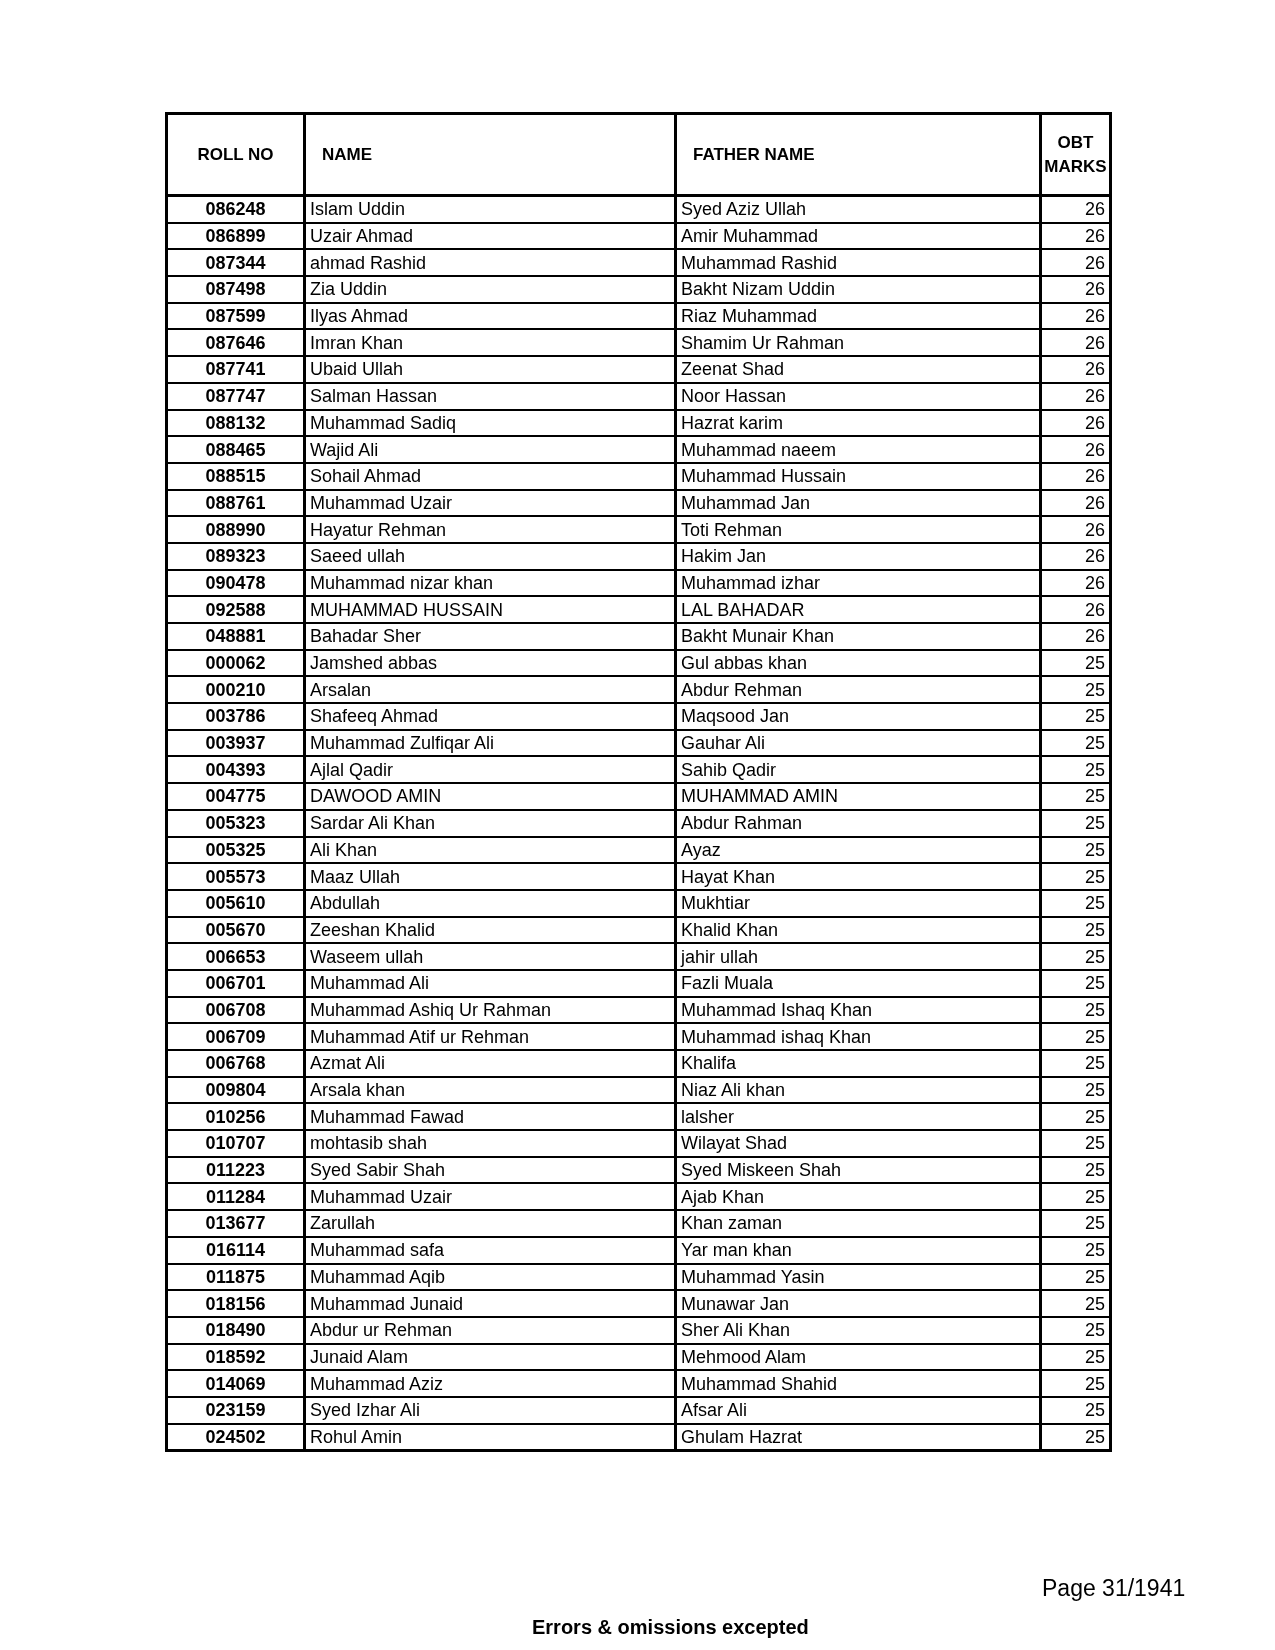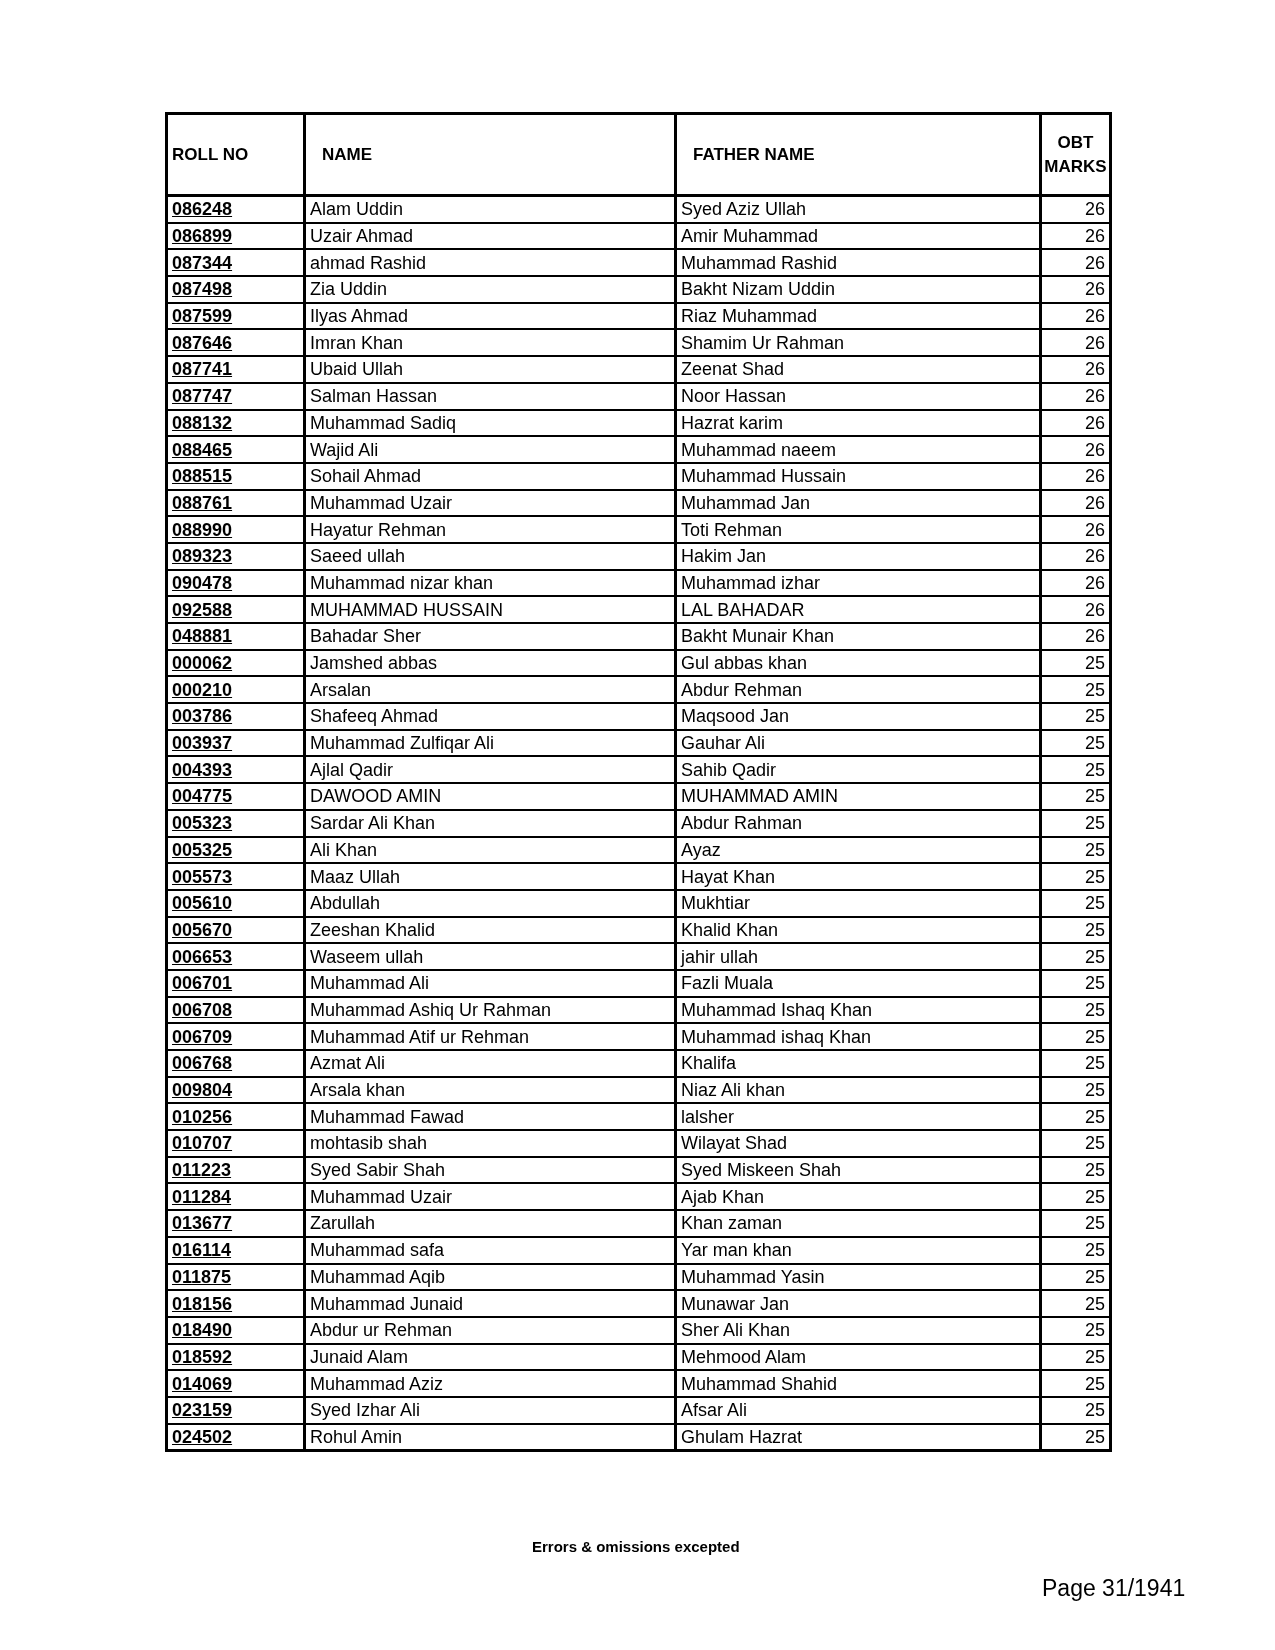--- a/index.html
+++ b/index.html
@@ -4,31 +4,31 @@
 <style>
   html, body { margin:0; padding:0; background:#ffffff; }
   body { width:1275px; height:1650px; position:relative; font-family:"Liberation Sans", sans-serif; color:#000; overflow:hidden; }
   .sheet { position:absolute; left:165px; top:112px; width:944px; border-collapse:collapse; table-layout:fixed; border:3px solid #000; }
   .sheet col.c-roll { width:138px; }
   .sheet col.c-name { width:371px; }
   .sheet col.c-father { width:365px; }
   .sheet col.c-marks { width:70px; }
   .sheet th, .sheet td { border:1px solid #000; padding:0 4px; white-space:nowrap; overflow:hidden; }
   .sheet th { height:79px; font-weight:bold; font-size:17px; border-bottom:3px solid #000; }
-  .sheet th.h-roll { text-align:left; }
+  .sheet th.h-roll { text-align:center; }
   .sheet th.h-name, .sheet th.h-father { text-align:left; padding-left:16px; }
   .sheet th.h-marks { text-align:center; line-height:24px; padding:0; }
   .sheet td { height:24.7px; font-size:18px; border-top:2px solid #000; border-bottom:1px solid #000; line-height:24px; }
-  .sheet td.roll { text-align:left; font-weight:bold;text-decoration:underline; }
+  .sheet td.roll { text-align:center; font-weight:bold; }
   .sheet td.name, .sheet td.father { text-align:left; padding-left:4px; }
   .sheet td.marks { text-align:right;padding-left:36px; }
   .sheet .c1 { border-right:3px solid #000; }
   .sheet .c2 { border-right:3px solid #000; }
   .sheet .c3 { border-right:3px solid #000;margin-left:18px; }
-  .footer-note { position:absolute; left:532px; top:1538px; font-size:15px; font-weight:bold; }
+  .footer-note { position:absolute; left:532px; top:1616px; font-size:20px; font-weight:bold; }
   .footer-page { position:absolute; left:1042px; top:1575px; font-size:23px; }
 </style>
 </head>
 <body>
 
 <table class="sheet">
   <colgroup>
     <col class="c-roll">
       <col class="c-name">
       <col class="c-father">
@@ -41,21 +41,21 @@
       <th class="h-father c3">FATHER NAME</th>
       <th class="h-marks">
         <span>OBT</span><br>
         <span>MARKS</span>
       </th>
     </tr>
   </thead>
   <tbody id="rows">
       <tr>
         <td class="roll c1">086248</td>
-        <td class="name c2">Alam Uddin</td>
+        <td class="name c2">Islam Uddin</td>
         <td class="father c3">Syed Aziz Ullah</td>
         <td class="marks">26</td>
       </tr>
       <tr>
         <td class="roll c1">086899</td>
         <td class="name c2">Uzair Ahmad</td>
         <td class="father c3">Amir Muhammad</td>
         <td class="marks">26</td>
       </tr>
       <tr>

